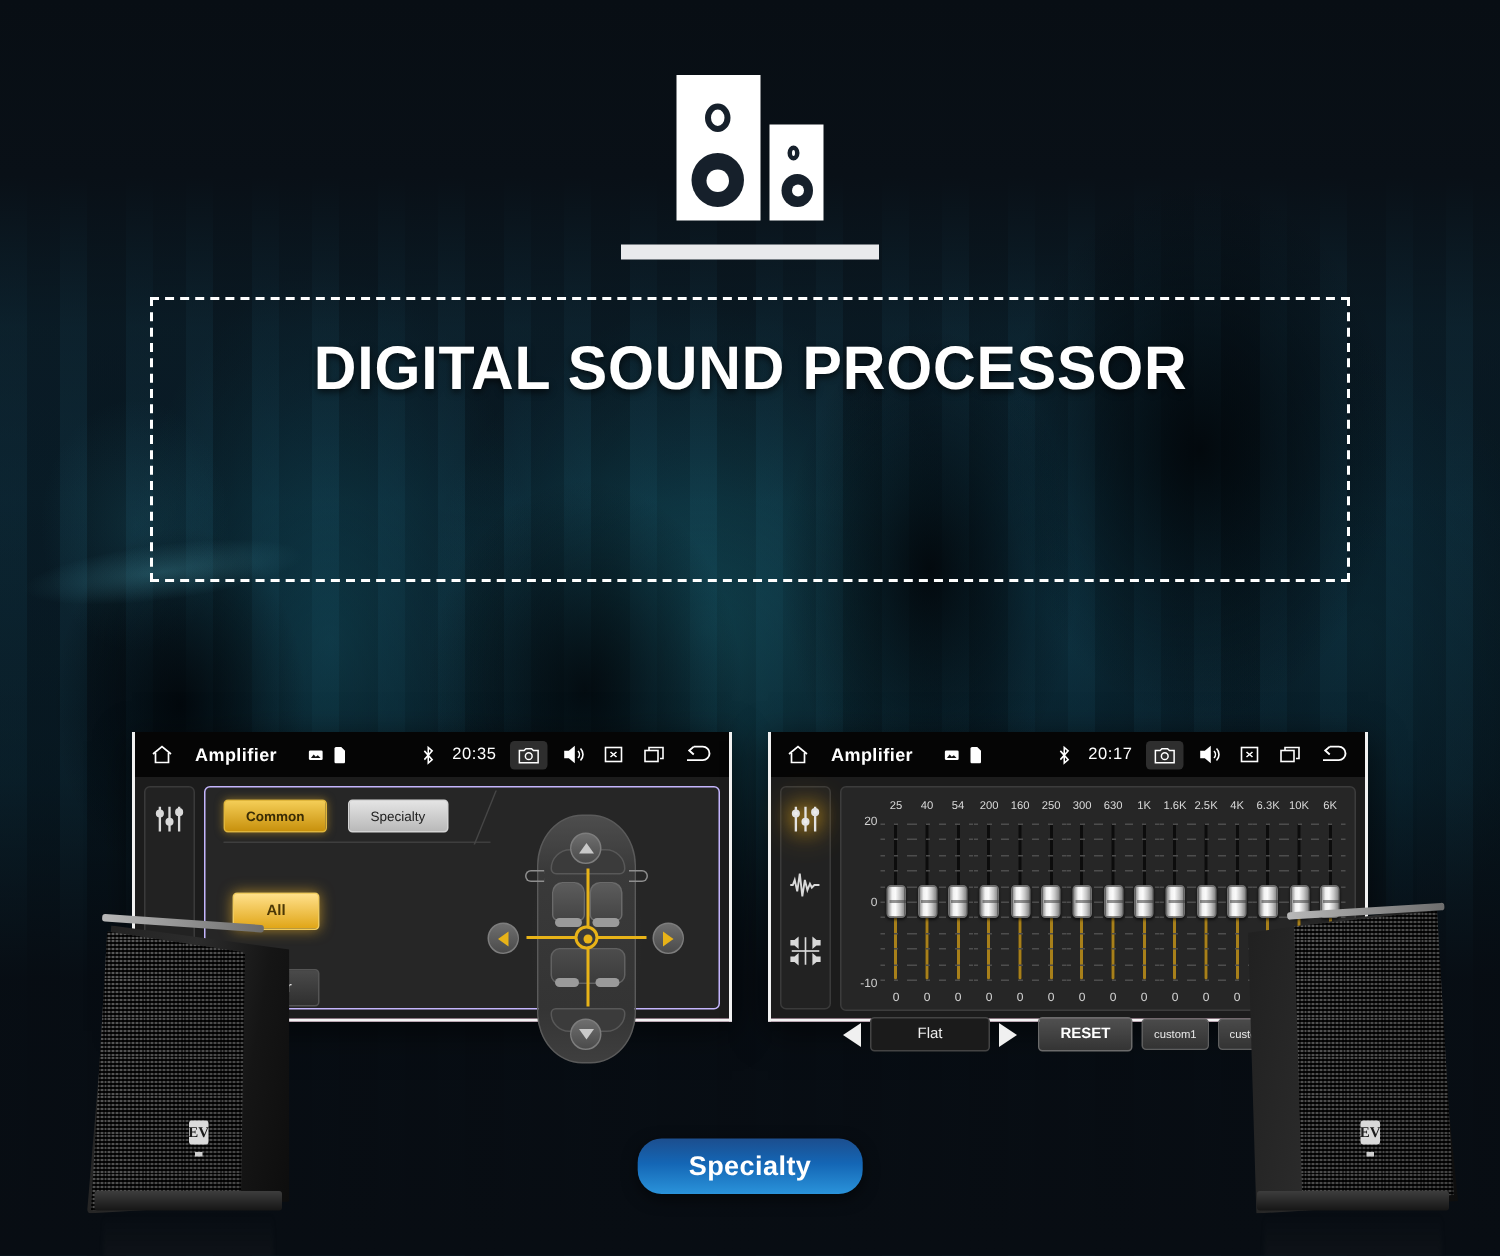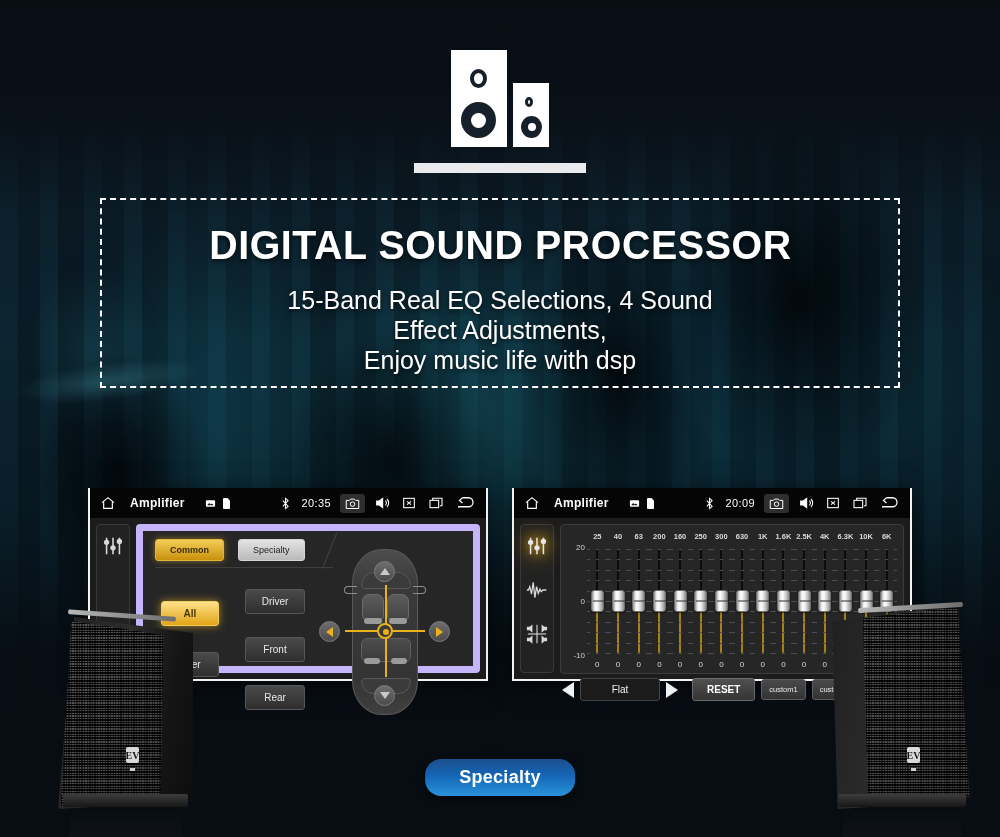--- a/index.html
+++ b/index.html
@@ -132,21 +132,21 @@
     display:flex; padding:6px; gap:6px; }
 
   .railbar {
     width:34px; background:#222; border:1px solid #3a3a3a; border-radius:4px;
     display:flex; flex-direction:column; align-items:center; padding-top:10px; gap:22px;
   }
   .rail-ic { width:22px; height:22px; opacity:0.92; }
   .rail-ic.active { filter:drop-shadow(0 0 6px #f0b21e) drop-shadow(0 0 10px #c98d08); }
 
   .panel {
-    flex:1; background:#262626; border:7px solid #c4b5fd; border-radius:4px; position:relative;
+    flex:1; background:#262626; border:1px solid #c4b5fd; border-radius:4px; position:relative;
   }
 
   
   .tabrow { position:absolute; left:12px; top:8px; display:flex; gap:14px; }
   .tabbtn {
     font-size:9px; color:#e8e8e8; padding:5px 14px; border-radius:3px;
     border:1px solid #555; background:linear-gradient(180deg,#4a4a4a,#333);
   }
   .tabbtn.gold {
     color:#3a2c05; font-weight:bold;
@@ -247,21 +247,21 @@
   }
 
   
   .eqpanel { flex:1; display:flex; flex-direction:column; gap:4px; }
   .eqbox {
     background:#262626; border:1px solid #3c3c3c; border-radius:4px;
     height:156px; position:relative; padding:4px 6px 2px 26px;
   }
   .freqrow { display:flex; height:14px; align-items:center; }
   .freq {
-    flex:1; text-align:center; font-size:7.5px; color:#d9d9d9; font-weight:bold;
+    flex:1; text-align:center; font-size:7.5px; color:#d9d9d9; font-weight:normal;
   }
   .slidersrow { display:flex; height:112px; margin-top:2px; }
   .slidercol { flex:1; position:relative; display:flex; justify-content:center; }
   .track {
     position:absolute; top:4px; width:2px; height:104px; background:#0c0c0c;
     border-radius:1px;
   }
   .track-fill {
     position:absolute; top:56px; width:2px; height:52px; background:#a8801a; border-radius:1px;
   }
@@ -375,25 +375,20 @@
     <div class="spk-small">
       <span class="tweeter tw"></span>
       <span class="wf"></span>
     </div>
   </div>
   <div id="hero-bar"></div>
 </div>
 
 <div id="headline-box">
   <div id="headline">DIGITAL SOUND PROCESSOR</div>
-  <div id="subhead">
-    <div>15-Band Real EQ Selections, 4 Sound</div>
-    <div>Effect Adjustments,</div>
-    <div>Enjoy music life with dsp</div>
-  </div>
 </div>
 
 <div class="tablet" id="tablet-left">
 
   <div class="statusbar">
     <span>
       <svg class="sb-ic" viewBox="0 0 24 24" fill="none" stroke="#fff" stroke-width="1.7">
         <path d="M3 11.5 12 4l9 7.5"></path>
           <path d="M5.5 10.5V20h13v-9.5"></path>
       </svg>
@@ -455,25 +450,20 @@
         <div class="tabbtn light">Specialty</div>
       </div>
       <div class="tab-divider"></div>
       <div class="tab-slash"></div>
 
       <div class="sidecol">
         <div class="modebtn gold">All</div>
         <div class="modebtn">User</div>
       </div>
 
-      <div class="zonecol">
-        <div class="zonebtn">Driver</div>
-        <div class="zonebtn">Front</div>
-        <div class="zonebtn">Rear</div>
-      </div>
 
       <div class="carwrap">
         <div class="carshadow"></div>
         <div class="carbody">
           <div class="windshield"></div>
           <div class="rearglass"></div>
           <div class="seat fl"></div>
           <div class="seat fr"></div>
           <div class="bench"></div>
           <div class="headrest" style="left:11px;top:68px;width:18px;"></div>
@@ -519,21 +509,21 @@
           <path d="M5 16l4-5 3 3 3-2 4 4z" fill="#111"></path>
       </svg>
       <svg width="9" height="11" viewBox="0 0 16 22">
         <path d="M3 0h7l5 5v15a2 2 0 0 1-2 2H3a2 2 0 0 1-2-2V2a2 2 0 0 1 2-2z" fill="#fff"></path>
       </svg>
     </span>
     <span class="sb-right">
       <svg width="9" height="13" viewBox="0 0 12 20" fill="none" stroke="#fff" stroke-width="1.6">
         <path d="M2 5.5 10 14.5 6 18V2l4 3.5L2 14.5"></path>
       </svg>
-      <span class="sb-time">20:09</span>
+      <span class="sb-time">20:17</span>
       <span class="cam-wrap">
         <svg width="15" height="13" viewBox="0 0 24 20" fill="none" stroke="#fff" stroke-width="1.6">
           <path d="M2 5h5l2-2h6l2 2h5v13H2z"></path>
             <circle cx="12" cy="11" r="3.6"></circle>
         </svg>
       </span>
       <svg class="sb-ic" viewBox="0 0 24 24" fill="none" stroke="#fff" stroke-width="1.6">
         <path d="M4 9h4l5-4v14l-5-4H4z" fill="#fff"></path>
           <path d="M17 8.5a5 5 0 0 1 0 7"></path>
           <path d="M19.5 6a8.5 8.5 0 0 1 0 12"></path>
@@ -576,21 +566,21 @@
 
     <div class="eqpanel">
       <div class="eqbox">
         <span class="axis a10">20</span>
         <span class="axis a0">0</span>
         <span class="axis am10">-10</span>
 
         <div class="freqrow" id="freqrow">
             <div class="freq">25</div>
             <div class="freq">40</div>
-            <div class="freq">63</div>
+            <div class="freq">54</div>
             <div class="freq">200</div>
             <div class="freq">160</div>
             <div class="freq">250</div>
             <div class="freq">300</div>
             <div class="freq">630</div>
             <div class="freq">1K</div>
             <div class="freq">1.6K</div>
             <div class="freq">2.5K</div>
             <div class="freq">4K</div>
             <div class="freq">6.3K</div>

